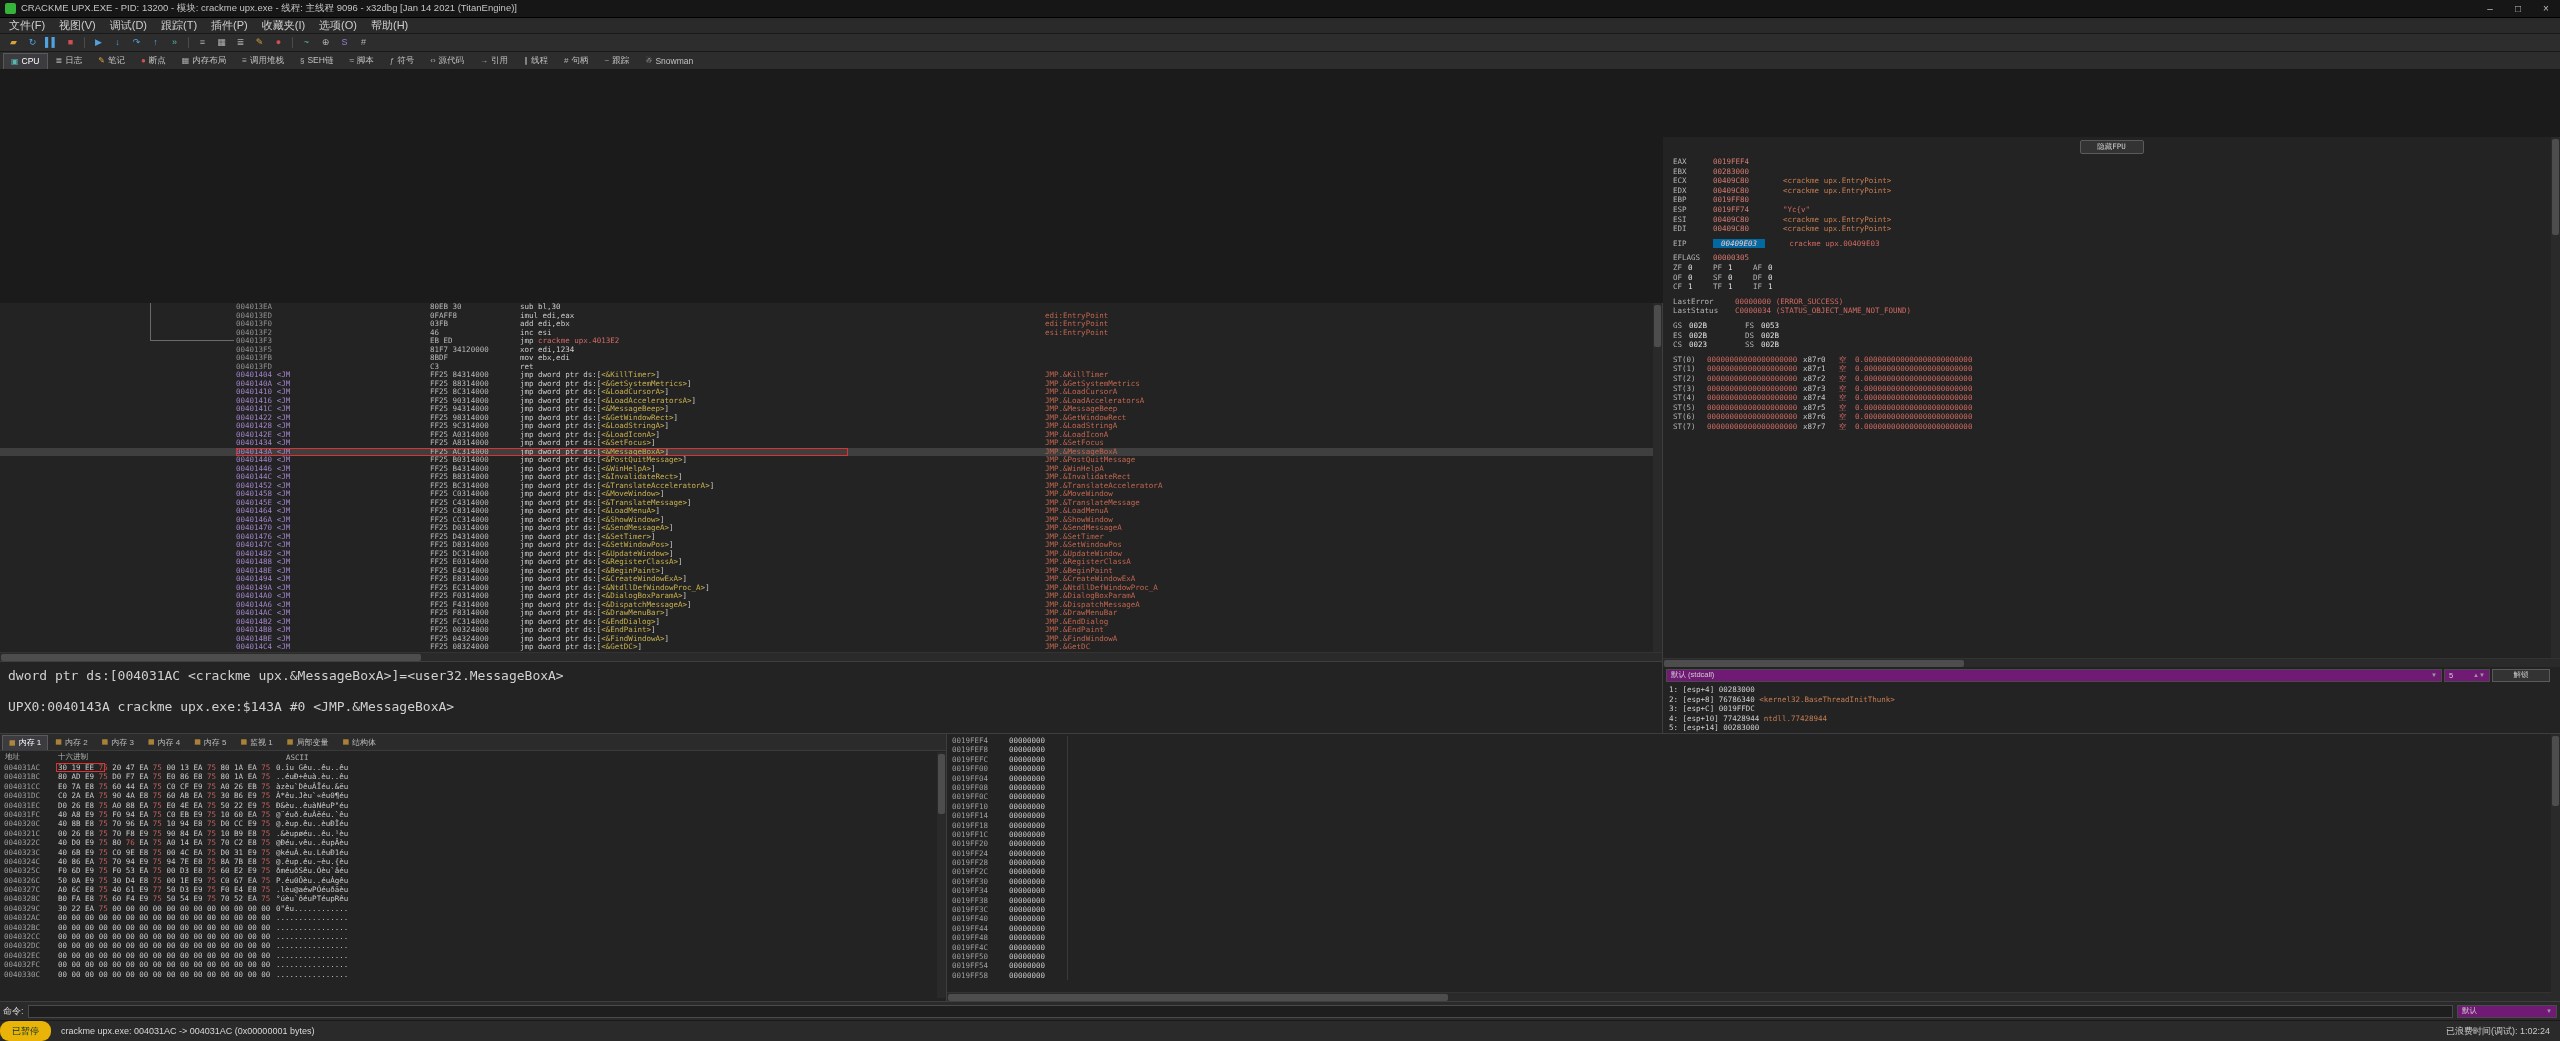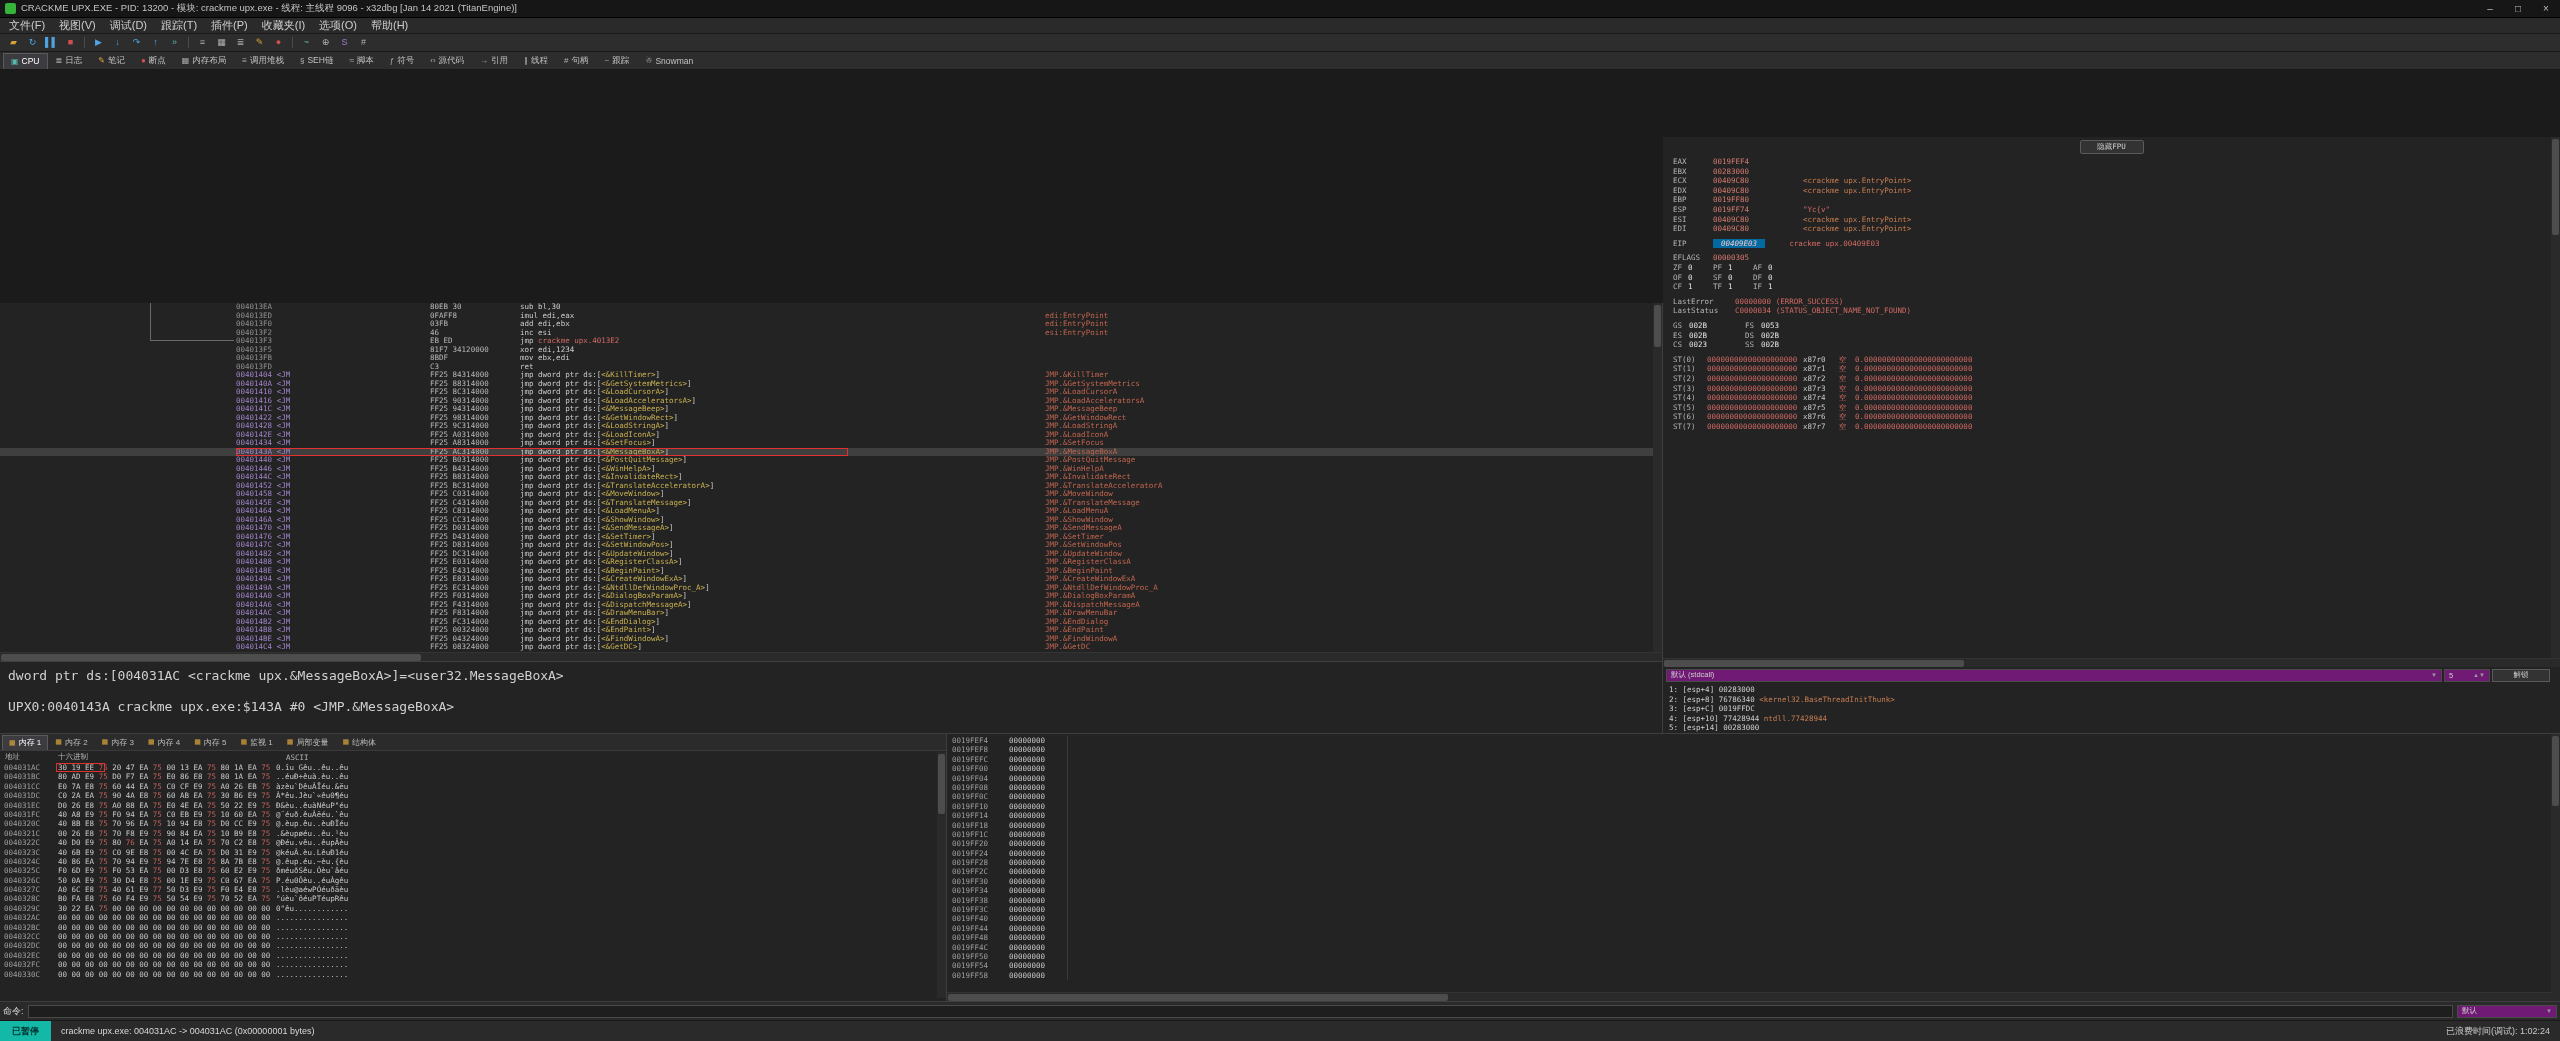--- a/index.html
+++ b/index.html
@@ -65,21 +65,21 @@
   .right-col { flex:1; background:#232323; display:flex; flex-direction:column; position:relative; }
   .reg-view { height:521px; position:relative; font-family:"DejaVu Sans Mono",monospace;
               font-size:7.5px; padding-top:2px; }
   .fpu-btn { display:block; margin:1px auto 3px auto; width:64px; background:#333;
              border:1px solid #5a5a5a; color:#cfcfcf; font-size:7.5px; padding:1px 0;
              text-align:center; border-radius:2px; }
   .reg-line { height:9.6px; line-height:9.6px; display:flex; padding-left:10px; white-space:pre; }
   .rgap { height:5px; }
   .rname { width:40px; flex:none; color:#b5b5b5; }
   .rval  { width:70px; flex:none; color:#d47a70; }
-  .rextra { color:#c77d52;margin-left:20px; }
+  .rextra { color:#c77d52; }
   .rextra.red { color:#d16a63; }
   .eip-val { background:#0369a1; color:#f2caca; padding:0 8px; margin-right:2px;font-style:italic; }
   .fpair { display:flex; margin-right:16px; }
   .fpl { width:15px; color:#b5b5b5; } .fpv { width:9px; color:#e6e6e6; }
   .spair { display:flex; margin-right: 18px; }
   .spl { width:16px; color:#b5b5b5; } .spv { width:38px; color:#e2e2e2; }
   .lename { width:62px; flex:none; color:#b5b5b5; }
   .leval { color:#d16a63; }
   .stn { width:34px; flex:none; color:#b5b5b5; }
   .sth { width:96px; flex:none; color:#d16a63; }
@@ -131,22 +131,22 @@
   .scomment { flex:1; border-left:1px solid #3a3a3a; height:100%; }
 
   
   .command-bar { height:19px; background:#2a2a2a; border-top:1px solid #3e3e42; display:flex;
                  align-items:center; font-size:9px; color:#d8d8d8; padding:0 3px; gap:4px; }
   .cmd-input { flex:1; height:13px; background:#1e1e1e; border:1px solid #4a4a4a; color:#ddd;
                font-size:9px; padding:0 3px; font-family:"DejaVu Sans Mono",monospace; }
   .profile-combo { width:100px; height:13px; }
   .status-bar { height:21px; background:#2a2a2a; border-top:1px solid #191919; display:flex;
                 align-items:center; font-size:9px; color:#d8d8d8; }
-  .status-badge { background:#14b8a6; color:#00312f; height:100%; display:flex; align-items:center;
-                  padding:0 12px; font-weight:bold; }
+  .status-badge { background:#eab308; color:#00312f; height:100%; display:flex; align-items:center;
+                  padding:0 12px; font-weight:normal;border-radius:9px; }
   .status-msg { margin-left:10px; }
   .status-right { margin-left:auto; padding-right:10px; color:#c9c9c9; }
 </style>
 </head>
 <body>
 
 <div class="titlebar">
   <span class="app-icon"></span>
   <span class="title-text">CRACKME UPX.EXE - PID: 13200 - 模块: crackme upx.exe - 线程: 主线程 9096 - x32dbg [Jan 14 2021 (TitanEngine)]</span>
   <div class="win-controls">

